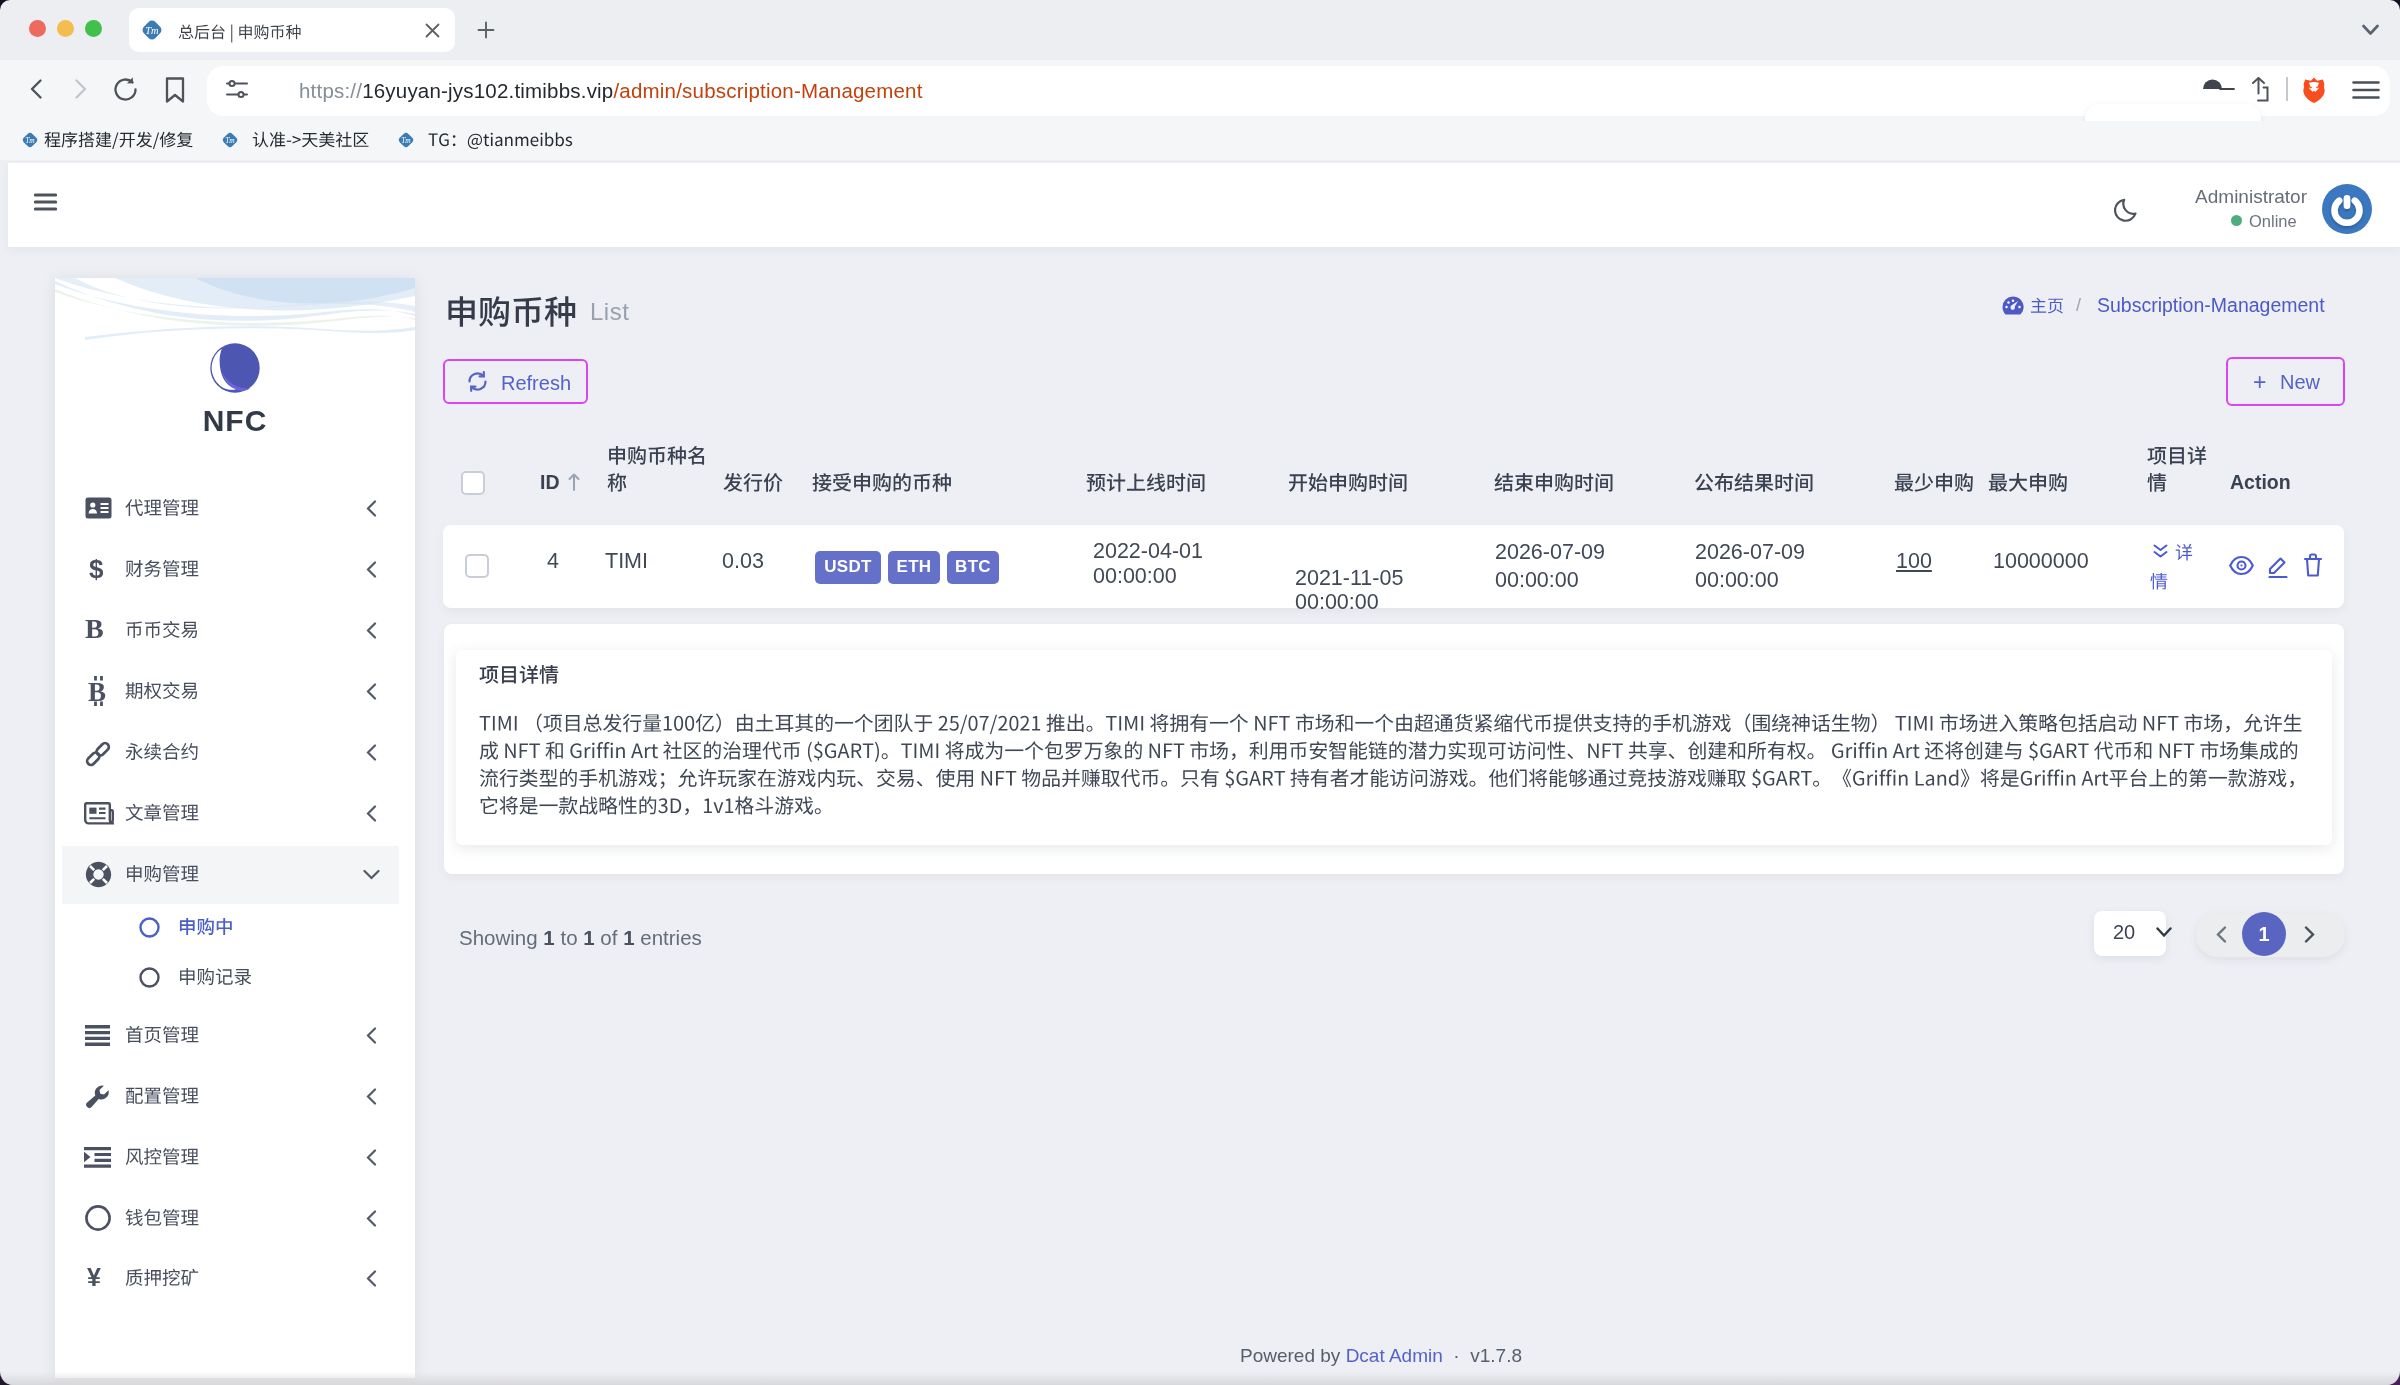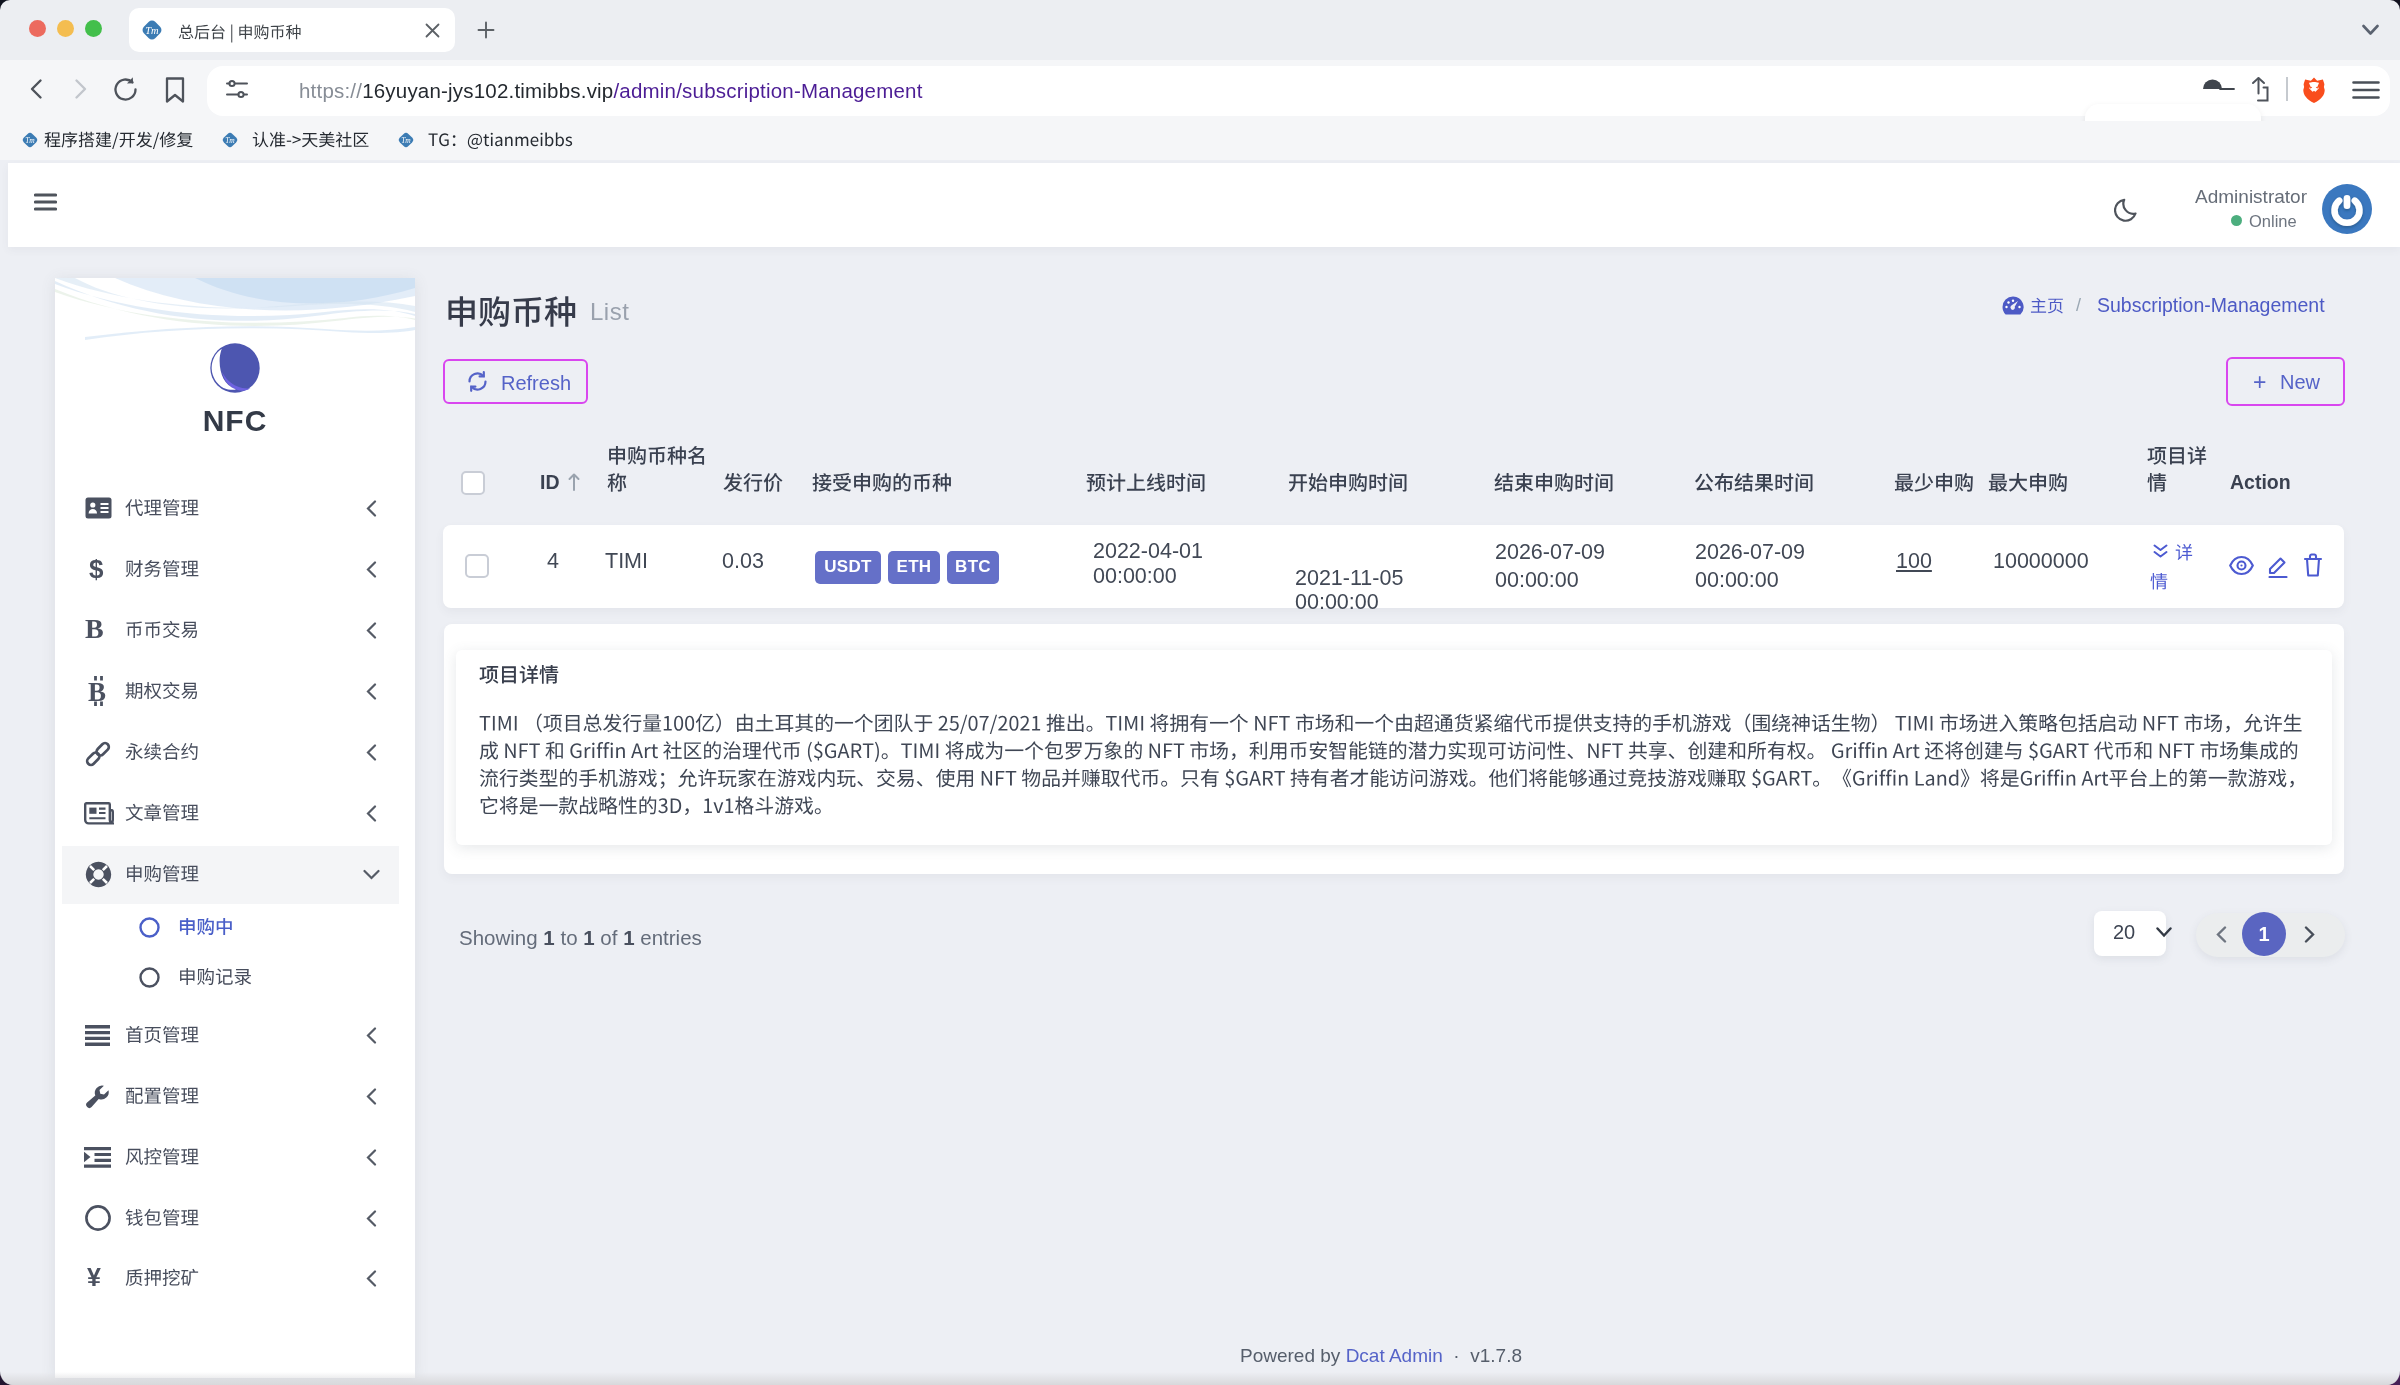--- a/index.html
+++ b/index.html
@@ -85,21 +85,21 @@
   </svg>
 <svg class="abs" style="left:164px;top:76px" width="22" height="28" viewBox="0 0 22 28">
     <path d="M3 2.5h16v23l-8-6.5-8 6.5z" stroke="#4e535b" stroke-width="2.3" fill="none" stroke-linejoin="round"></path>
   </svg>
 <svg class="abs" style="left:225px;top:78px" width="24" height="22" viewBox="0 0 24 22">
     <circle cx="7" cy="5.5" r="2.6" stroke="#4e535b" stroke-width="2" fill="none"></circle>
     <path d="M10 5.5h12M2 5.5h2.4" stroke="#4e535b" stroke-width="2" stroke-linecap="round"></path>
     <circle cx="16" cy="16.5" r="2.6" stroke="#4e535b" stroke-width="2" fill="none"></circle>
     <path d="M2 16.5h11.4M19 16.5h3" stroke="#4e535b" stroke-width="2" stroke-linecap="round"></path>
   </svg>
-<div class="abs" id="urltext"><span class="gray">https://</span>16yuyan-jys102.timibbs.vip<span style="color:#4c1d95">/admin/subscription-Management</span></div>
+<div class="abs" id="urltext"><span class="gray">https://</span>16yuyan-jys102.timibbs.vip<span style="color:#c2410c">/admin/subscription-Management</span></div>
 
 <svg class="abs" style="left:2200px;top:78px" width="36" height="20" viewBox="0 0 36 20">
     <path d="M3 11a9.5 9.5 0 0 1 19 0z" fill="#40454d"></path>
     <path d="M20 11h14" stroke="#40454d" stroke-width="1.8" stroke-linecap="round"></path>
   </svg>
 <svg class="abs" style="left:2247px;top:75px" width="24" height="28" viewBox="0 0 24 28">
     <path d="M11.5 3.5v15" stroke="#4e535b" stroke-width="2" stroke-linecap="round"></path>
     <path d="M6 8l5.5-5L17 8" stroke="#4e535b" stroke-width="2" stroke-linecap="round" stroke-linejoin="round" fill="none"></path>
     <path d="M16.5 12.5h4v13H11" stroke="#4e535b" stroke-width="2" fill="none" stroke-linecap="round"></path>
   </svg>
@@ -129,21 +129,21 @@
   </svg>
 
 <div class="abs" id="page"></div>
 <div class="abs" id="appheader"></div>
 <svg class="abs" style="left:34px;top:193px" width="23" height="18" viewBox="0 0 23 18">
     <path d="M1.5 2h20M1.5 9h20M1.5 16h20" stroke="#4f545c" stroke-width="3.2" stroke-linecap="round"></path>
   </svg>
 <svg class="abs" style="left:2114px;top:196px" width="28" height="28" viewBox="0 0 28 28">
     <path d="M21.5 17.5A10 10 0 0 1 10.2 3.8a10.5 10.5 0 1 0 11.3 13.7z" stroke="#4f545c" stroke-width="2.2" fill="none" stroke-linejoin="round"></path>
   </svg>
-<div class="latin" style="left:2195px;top:186px;width:112px;text-align:center;font-size:19px;color:#666d78;">Administrator</div>
+<div class="latin" style="left:2195px;top:186px;width:112px;text-align:right;font-size:19px;color:#666d78;">Administrator</div>
 <div class="abs" style="left:2231px;top:215px;width:11px;height:11px;border-radius:50%;background:#4cae7e;"></div>
 <div class="latin" style="left:2249px;top:212px;font-size:16.5px;color:#6e7580;">Online</div>
 <svg class="abs" style="left:2321px;top:183px" width="52" height="52" viewBox="0 0 52 52">
     <defs>
       <filter id="sh1" x="-30%" y="-30%" width="160%" height="160%">
         <feDropShadow dx="0" dy="1.5" stdDeviation="1.5" flood-color="#1c3350" flood-opacity="0.45"></feDropShadow>
       </filter>
     </defs>
     <circle cx="26" cy="26" r="25" fill="#3b78bf"></circle>
     <g filter="url(#sh1)">

